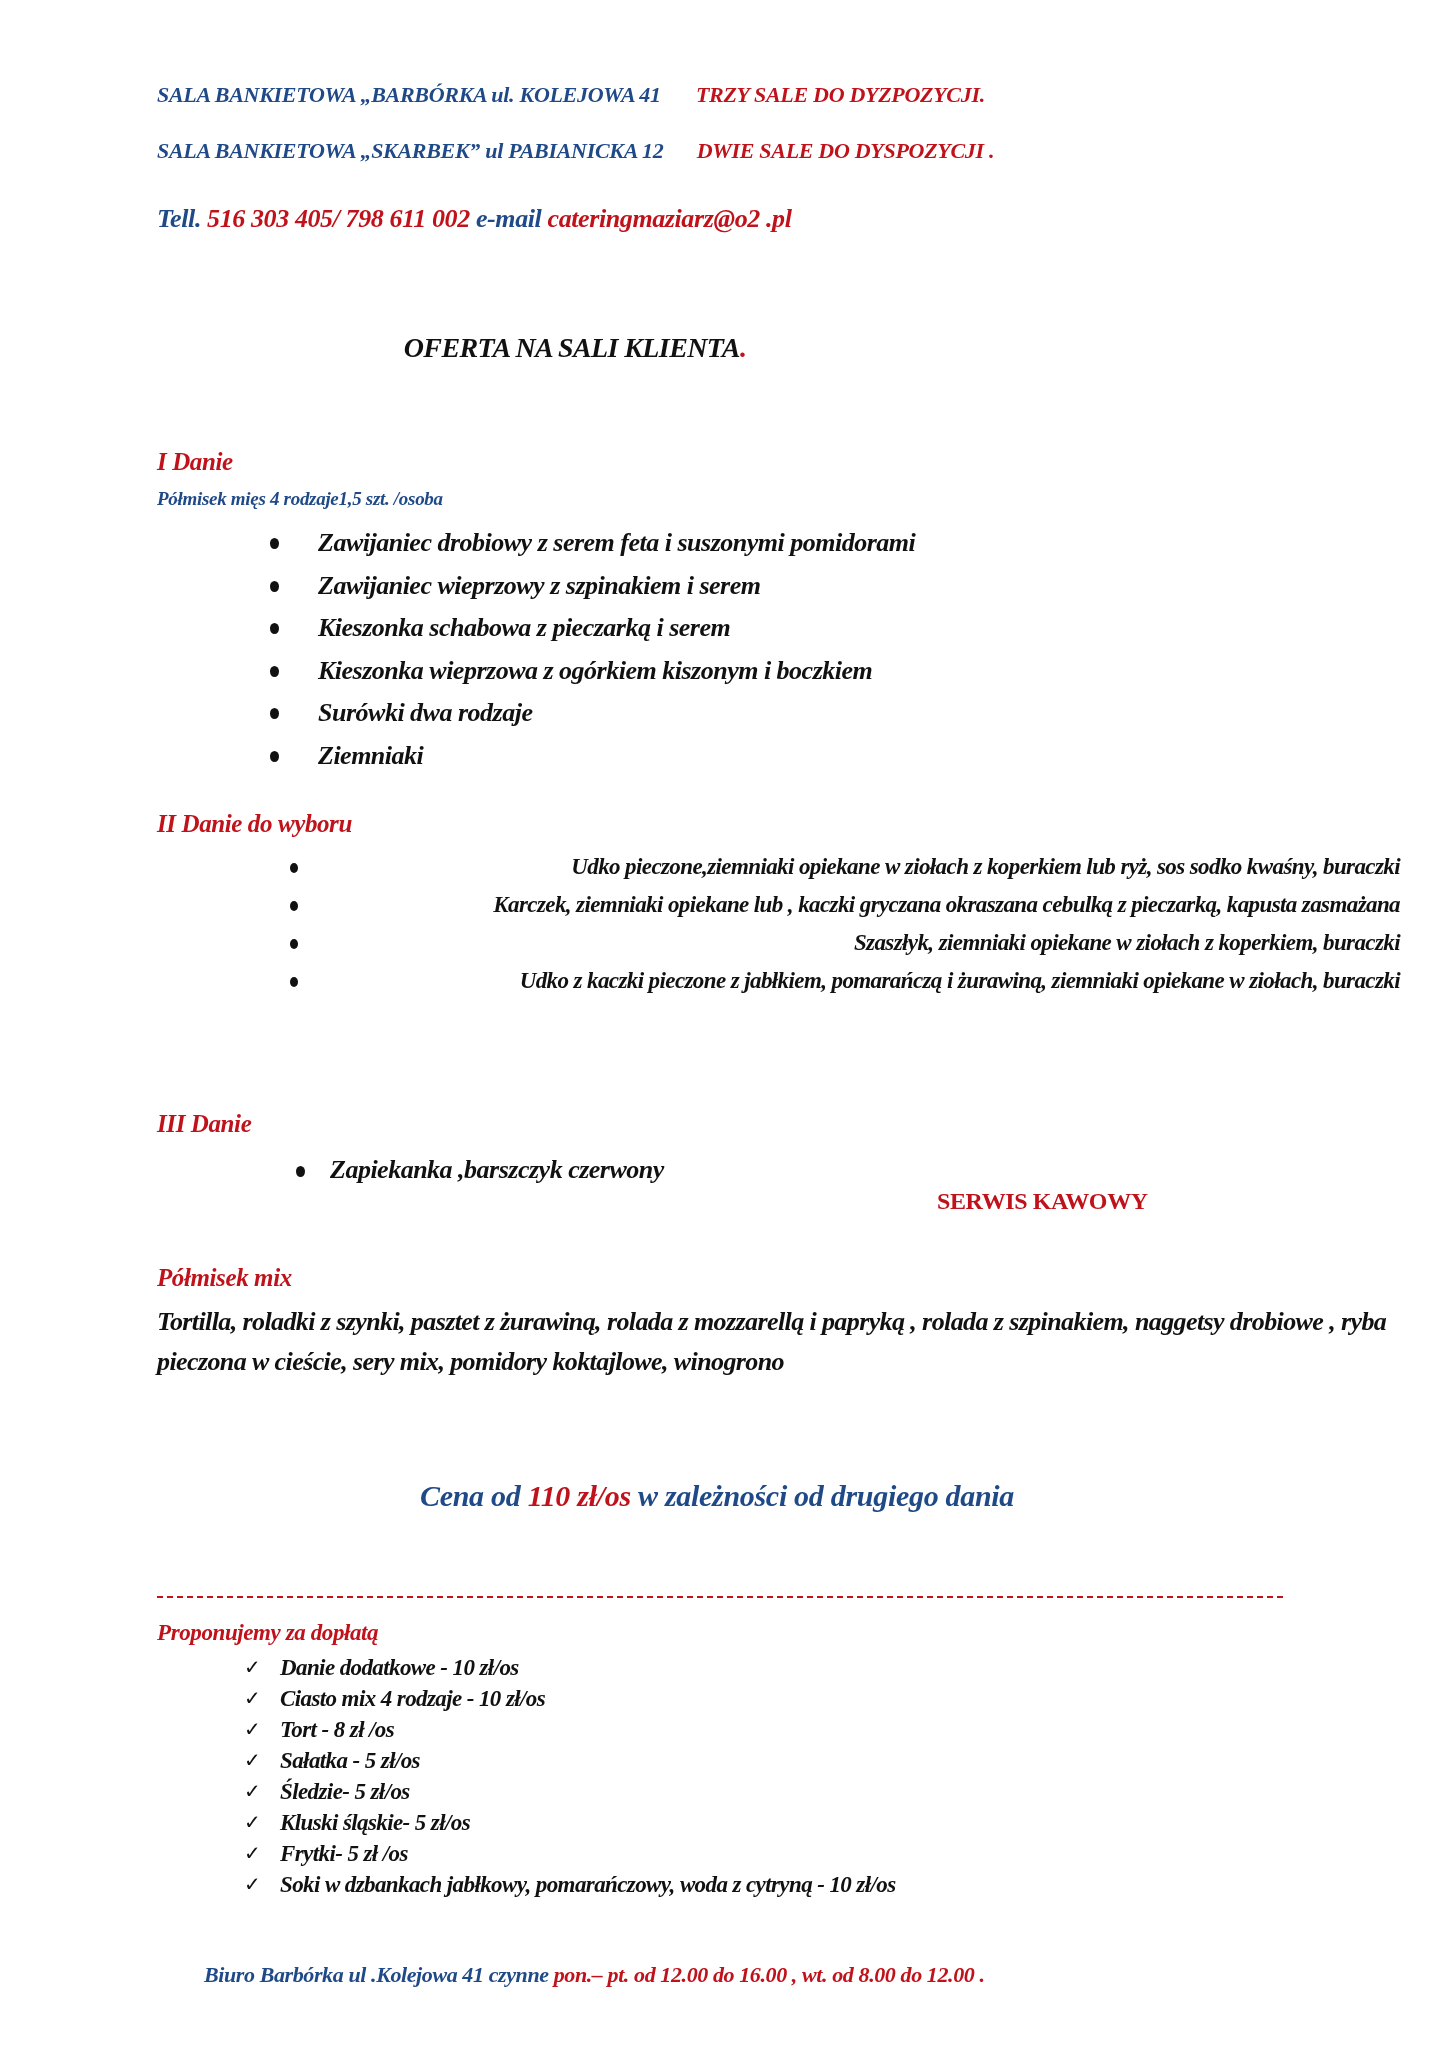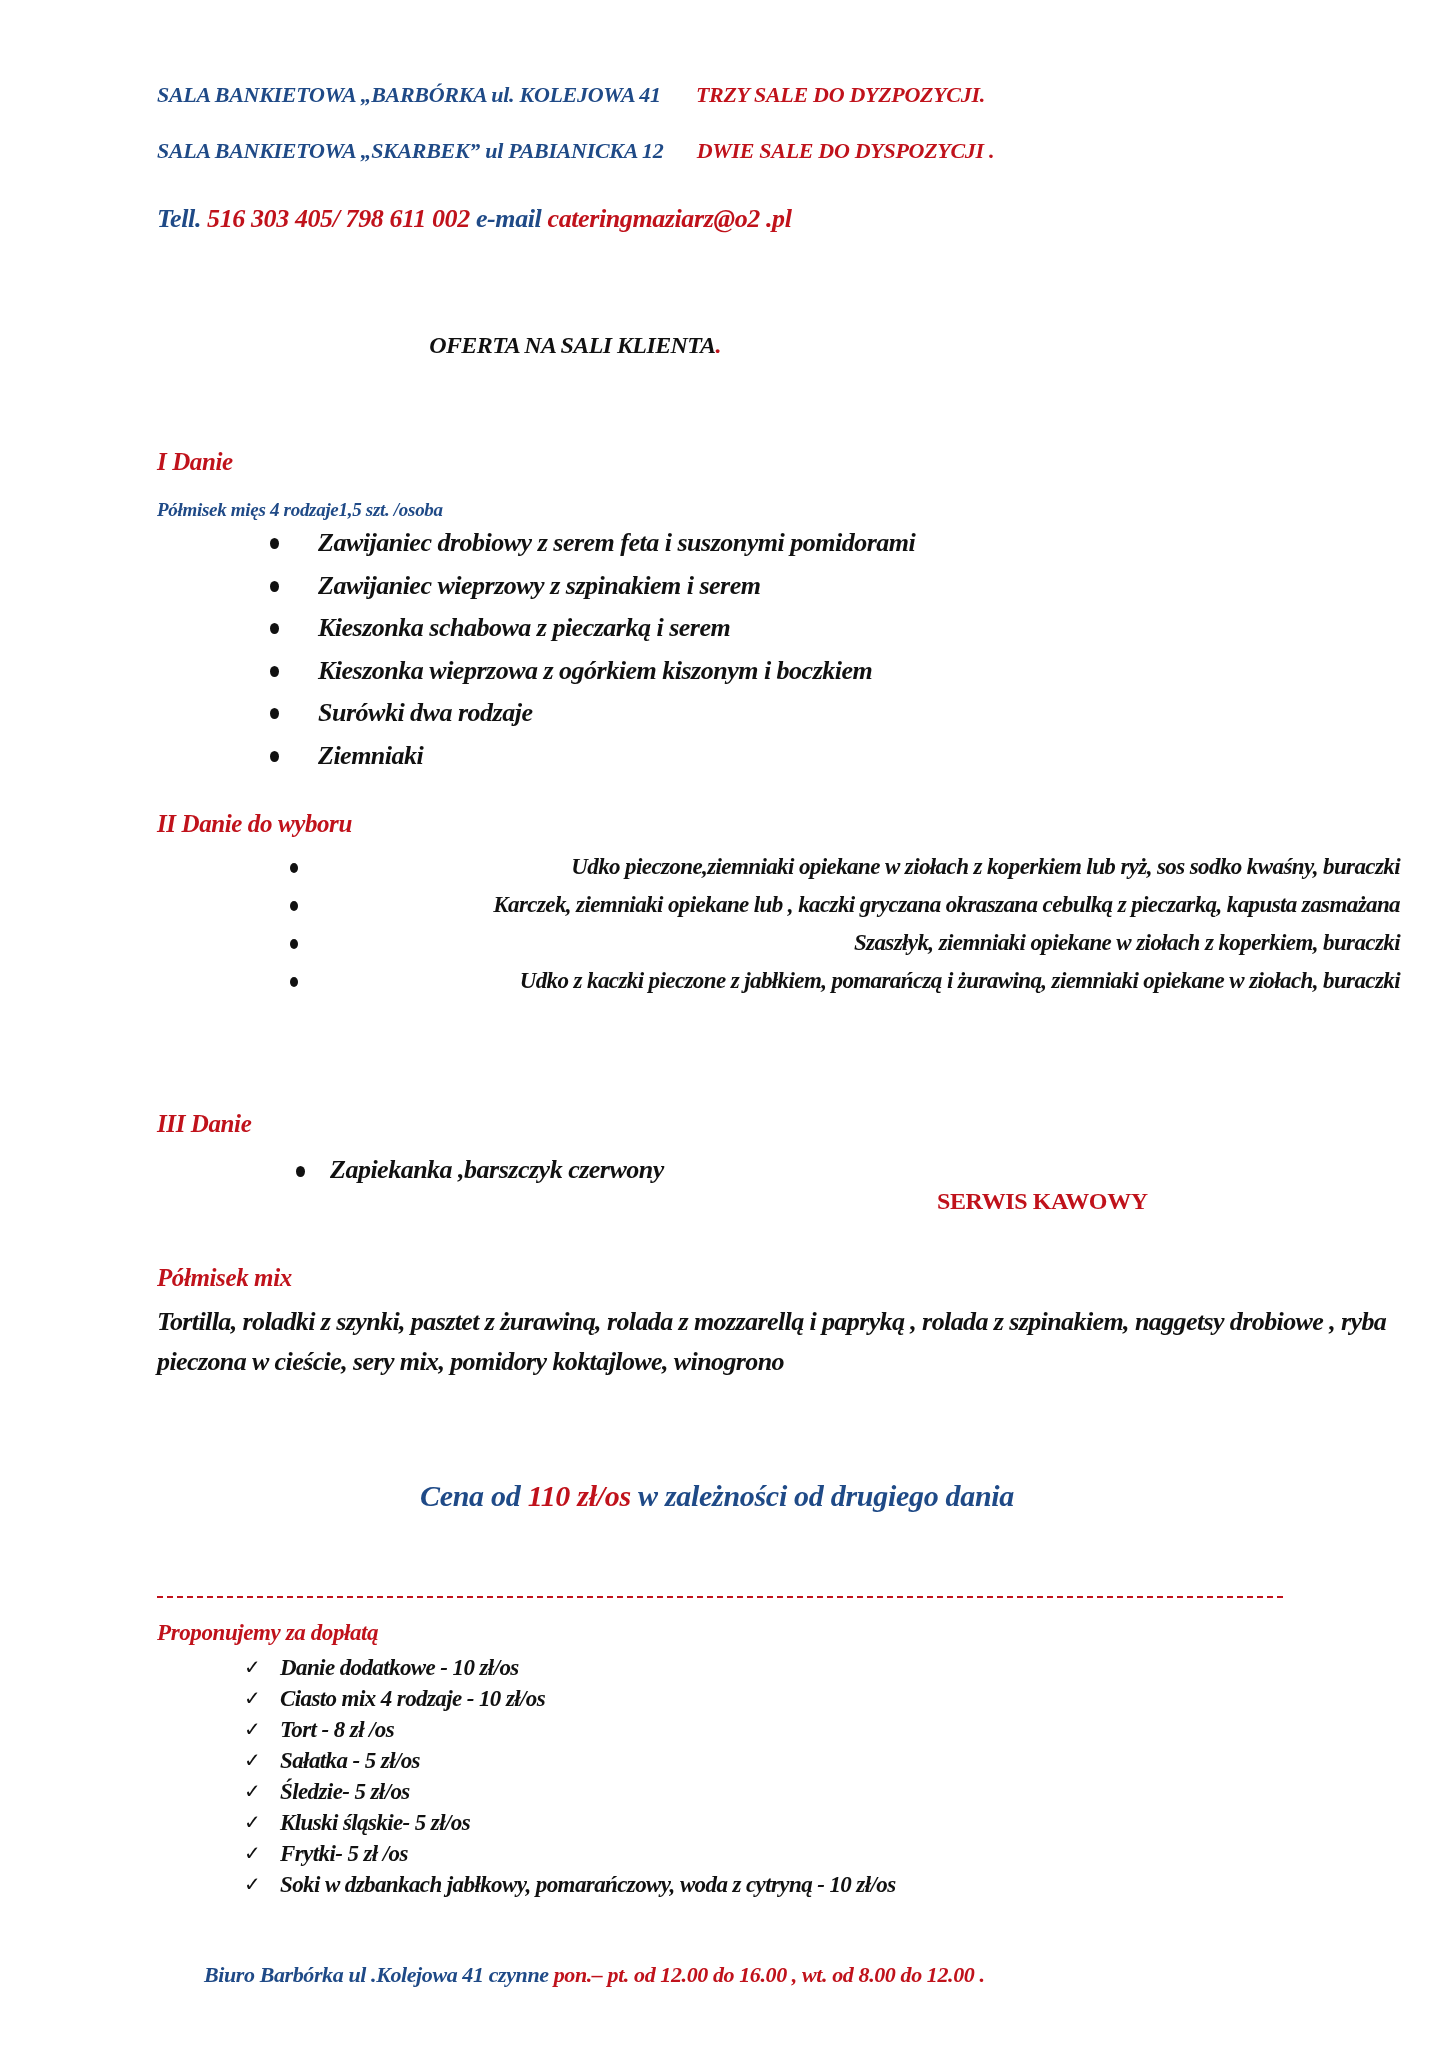--- a/index.html
+++ b/index.html
@@ -19,29 +19,29 @@
     }
     .abs { position: absolute; white-space: nowrap; }
     .blue { color: #1f4a87; }
     .red { color: #c0121b; }
     .black { color: #111111; }
 
     .hdr { font-size: 22px; letter-spacing: -0.3px; }
     .tel { font-size: 26px; letter-spacing: -0.4px; }
 
     .title {
-      font-size: 24px;
+      font-size: 28px;
       letter-spacing: -0.6px;
       width: 1150px;
       text-align: center;
       left: 0;
     }
 
     .section-head { font-size: 25px; letter-spacing: -0.4px; }
-    .subhead { font-size: 19px; letter-spacing: -0.3px; margin-top: 11px; }
+    .subhead { font-size: 19px; letter-spacing: -0.3px; }
 
     .list1 { left: 270px; top: 522px; margin: 0; padding: 0; list-style: none; }
     .list1 li {
       position: relative;
       font-size: 26px;
       letter-spacing: -0.5px;
       height: 42.5px;
       line-height: 42px;
       padding-left: 48px;
     }

